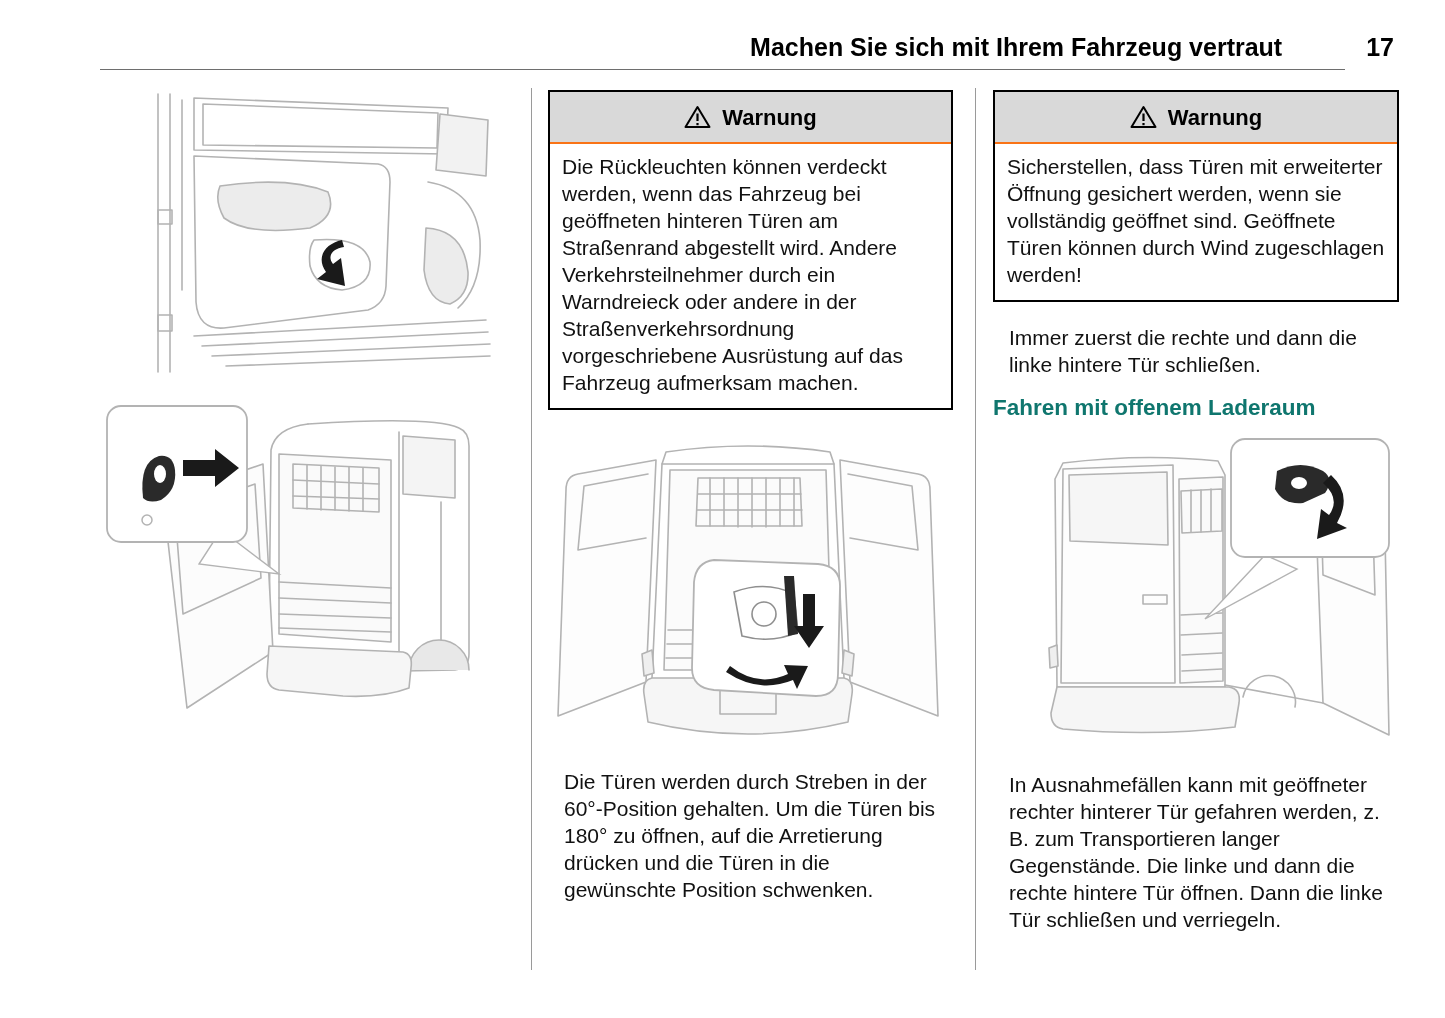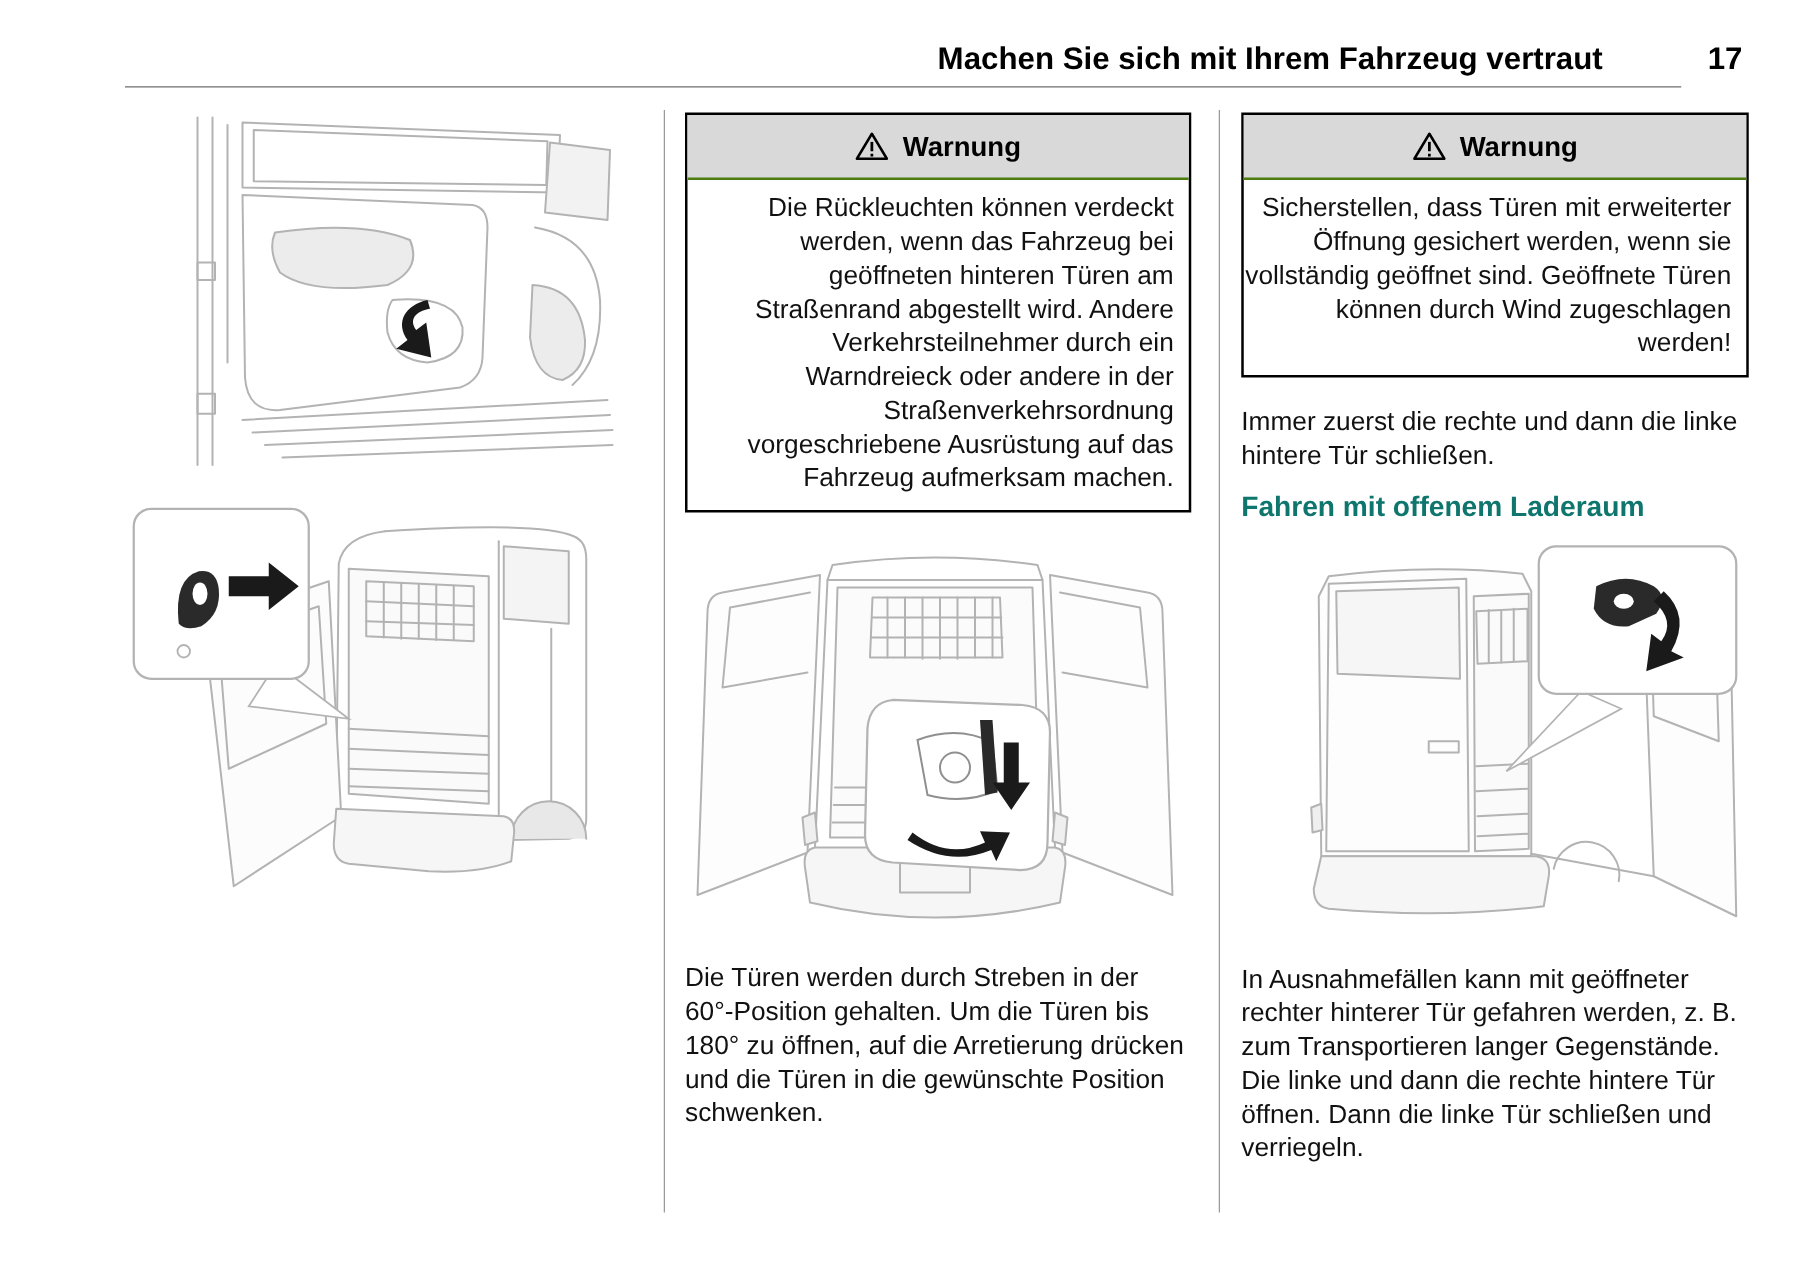--- a/index.html
+++ b/index.html
@@ -22,30 +22,30 @@
 
   .vsep { position: absolute; top: 88px; width: 1px; height: 882px; background: #9a9a9a; }
   #vsep1 { left: 531px; }
   #vsep2 { left: 975px; }
 
   .col { position: absolute; top: 90px; font-size: 21px; line-height: 27px; }
   #col1 { left: 103px; width: 390px; }
   #col2 { left: 548px; width: 405px; }
   #col3 { left: 993px; width: 406px; }
 
-  p { margin: 0; }
+  p { margin: 16px; }
   figure { margin: 0; padding: 0; }
 
   .warning-box { border: 2px solid #000; background: #fff; }
   .warning-head {
-    background: #d9d9d9; border-bottom: 2px solid #4d7c0f;
+    background: #d9d9d9; border-bottom: 2px solid #f97316;
     height: 52px; display: flex; align-items: center; justify-content: center;
     gap: 11px; font-weight: bold; font-size: 22px; color: #000;
   }
-  .warning-body { padding: 9px 12px 12px 0; text-align: right; }
+  .warning-body { padding: 9px 12px 12px 12px; }
 
   .section-heading { font-weight: bold; font-size: 22.5px; color: #0f766e; margin-top: 14px; }
 
   .fig1 { margin: 0 0 0 25px; }
   .p-after-fig { margin-top: 14px; }
 </style>
 </head>
 <body>
 
 <div class="page">

